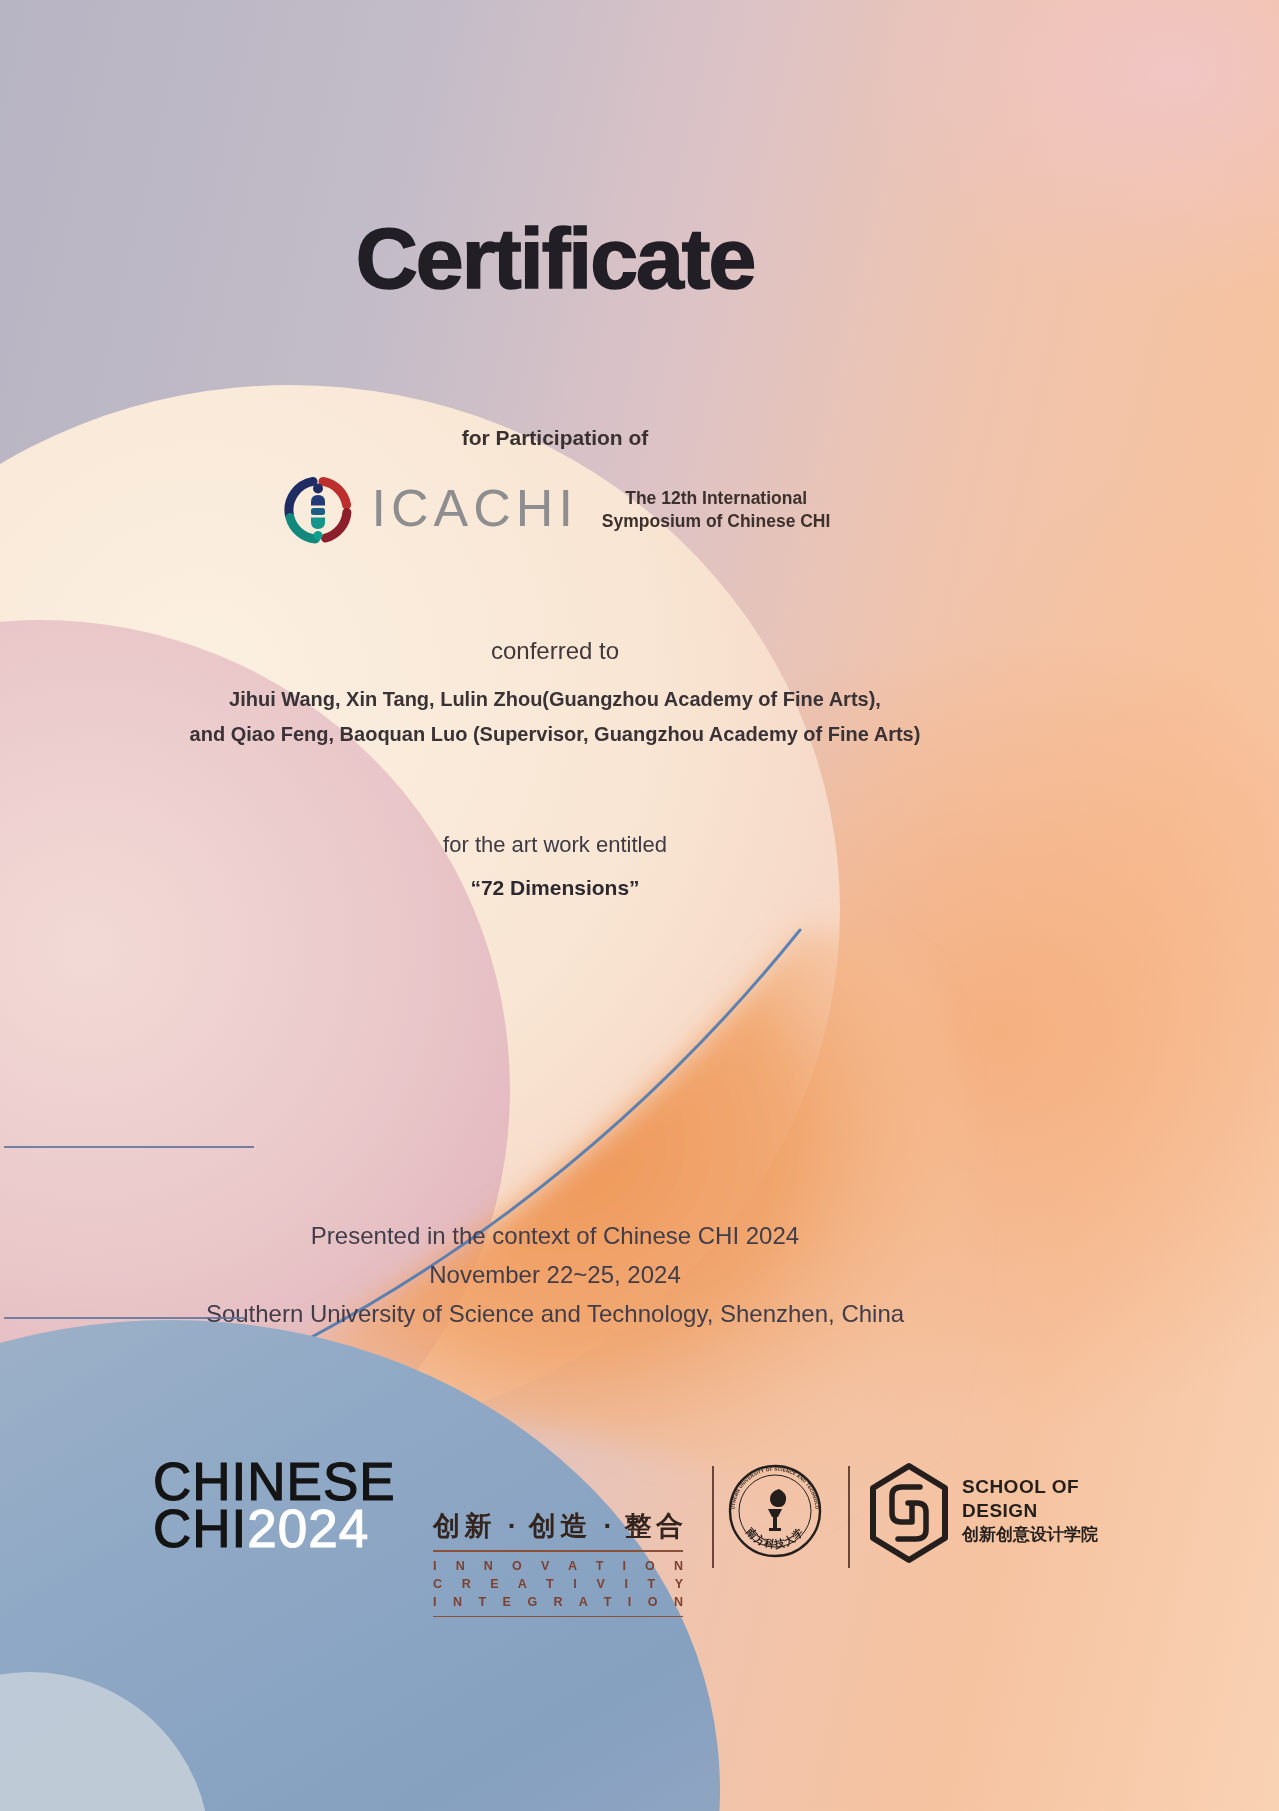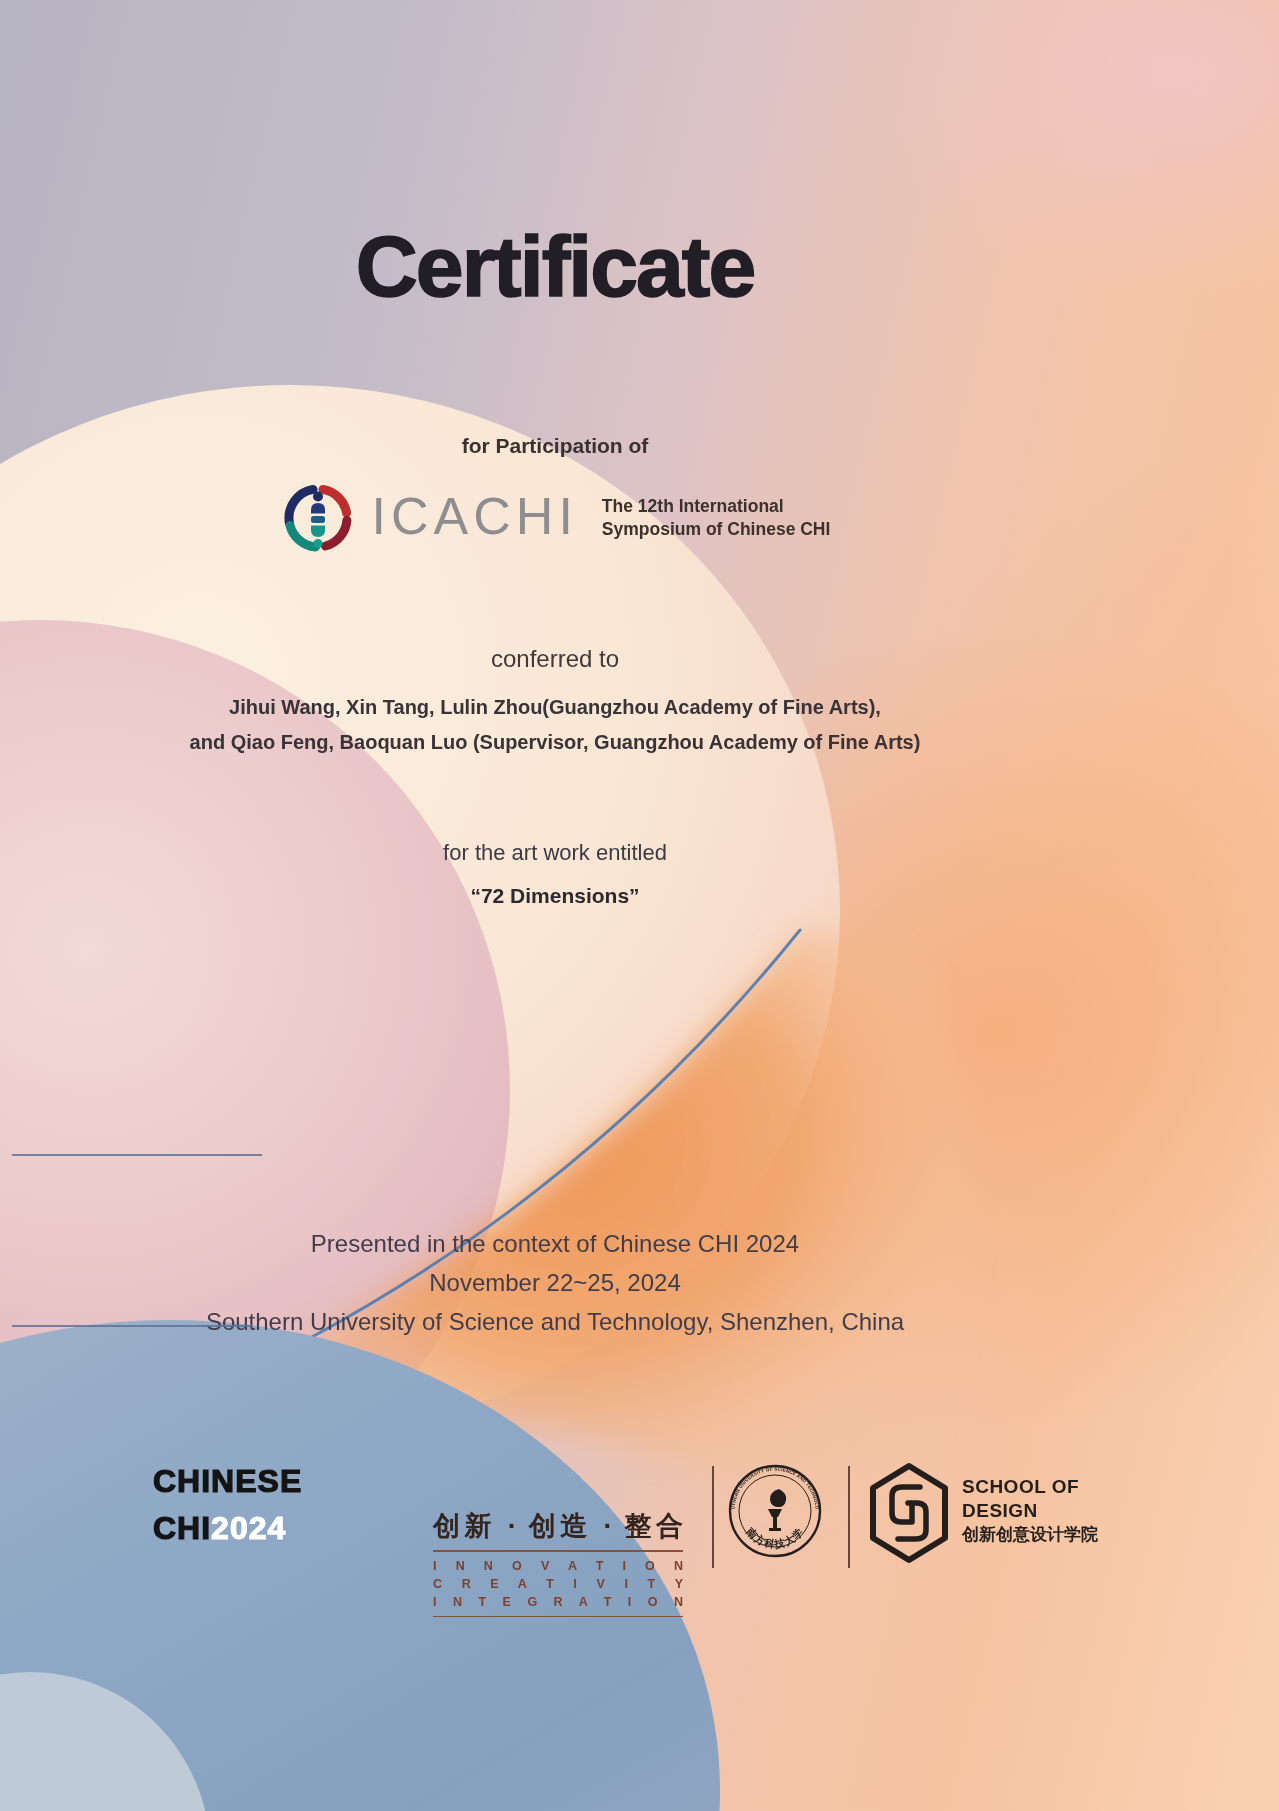--- a/index.html
+++ b/index.html
@@ -18,39 +18,39 @@
   .cream-circle{left:-260px;top:385px;width:1100px;height:1050px;
     background:radial-gradient(circle at 42% 28%,#fbf0e1 0%,#f9e6d4 45%,#f6d7c6 70%,#efc5b8 88%,#eabcae 100%);}
   .pink-circle{left:-430px;top:620px;width:940px;height:940px;opacity:.95;
     background:radial-gradient(circle at 55% 35%,#f2d9d6 0%,#e9c6c9 40%,#ddadb6 75%,#d5a0ad 100%);}
   .blue-blob{left:-380px;top:1320px;width:1100px;height:940px;
     background:linear-gradient(150deg,#a3b4c9 5%,#8ea8c5 35%,#86a0c0 60%,#98abc4 85%);}
   .corner-circle{left:-150px;top:1672px;width:360px;height:360px;background:#c3cdd9;opacity:.92;}
   .arc-layer{position:absolute;left:0;top:0;pointer-events:none;}
 
   .col{position:absolute;left:0;top:0;width:1110px;height:100%;}
-  .col > div, .col > h1{position:absolute;left:0;right:0;text-align:center;margin:12px;}
+  .col > div, .col > h1{position:absolute;left:0;right:0;text-align:center;margin:4px;}
 
   .title{top:205px;font-size:86px;font-weight:700;letter-spacing:-2px;color:#211e25;
     -webkit-text-stroke:1.6px #211e25;}
   .participation{top:422px;font-size:21px;font-weight:700;color:#3a3230;}
   .logo-row{top:468px;display:flex;align-items:center;justify-content:center;gap:16px;}
   .icachi-word{font-size:52px;letter-spacing:5px;color:#8e8e90;line-height:1;padding-bottom:4px;}
-  .icachi-tagline{text-align:left;font-size:17.5px;font-weight:700;color:#3c312c;line-height:23px;margin-left:8px;}
+  .icachi-tagline{text-align:center;font-size:17.5px;font-weight:700;color:#3c312c;line-height:23px;margin-left:8px;}
   .conferred{top:633px;font-size:24px;color:#42383a;}
   .names{top:678px;font-size:20px;font-weight:700;color:#393236;line-height:35px;}
   .art-label{top:828px;font-size:22px;color:#3e3a44;}
   .art-title{top:872px;font-size:21px;font-weight:700;color:#2c2a30;}
   .divider{position:absolute;height:1.5px;background:#5f729a;opacity:.85;}
   .d1{top:1142px;left:430px;width:250px;}
   .d2{top:1313px;left:452px;width:240px;}
   .presented{top:1212px;font-size:24px;color:#413d4a;line-height:39px;}
 
-  .wordmark{position:absolute;left:153px;top:1458px;color:#141414;font-weight:700;
-    font-size:32px;letter-spacing:1px;line-height:47px;-webkit-text-stroke:1.2px #141414;}
+  .wordmark{position:absolute;left:153px;top:1458px;color:#141414;font-weight:400;
+    font-size:53px;letter-spacing:1px;line-height:47px;-webkit-text-stroke:1.2px #141414;}
   .wordmark .year{color:#ffffff;-webkit-text-stroke:1.2px #ffffff;}
   .zh-block{position:absolute;left:433px;top:1461px;width:250px;margin-top:47px;}
   .slogan-zh{font-size:27px;font-weight:700;color:#33241e;text-align:justify;text-align-last:justify;height:37px;}
   .rule{height:1.5px;background:#8a5138;margin:5px 0;}
   .en-line{font-size:12.5px;font-weight:700;color:#7c412f;text-align:justify;text-align-last:justify;line-height:18px;}
   .vdiv{position:absolute;width:2px;height:102px;background:#6d4538;top:1466px;}
   .v1{left:712px;} .v2{left:848px;}
   .seal{position:absolute;left:727px;top:1463px;}
   .hex{position:absolute;left:867px;top:1462px;}
   .sod{position:absolute;left:962px;top:1475px;color:#241f1c;}

